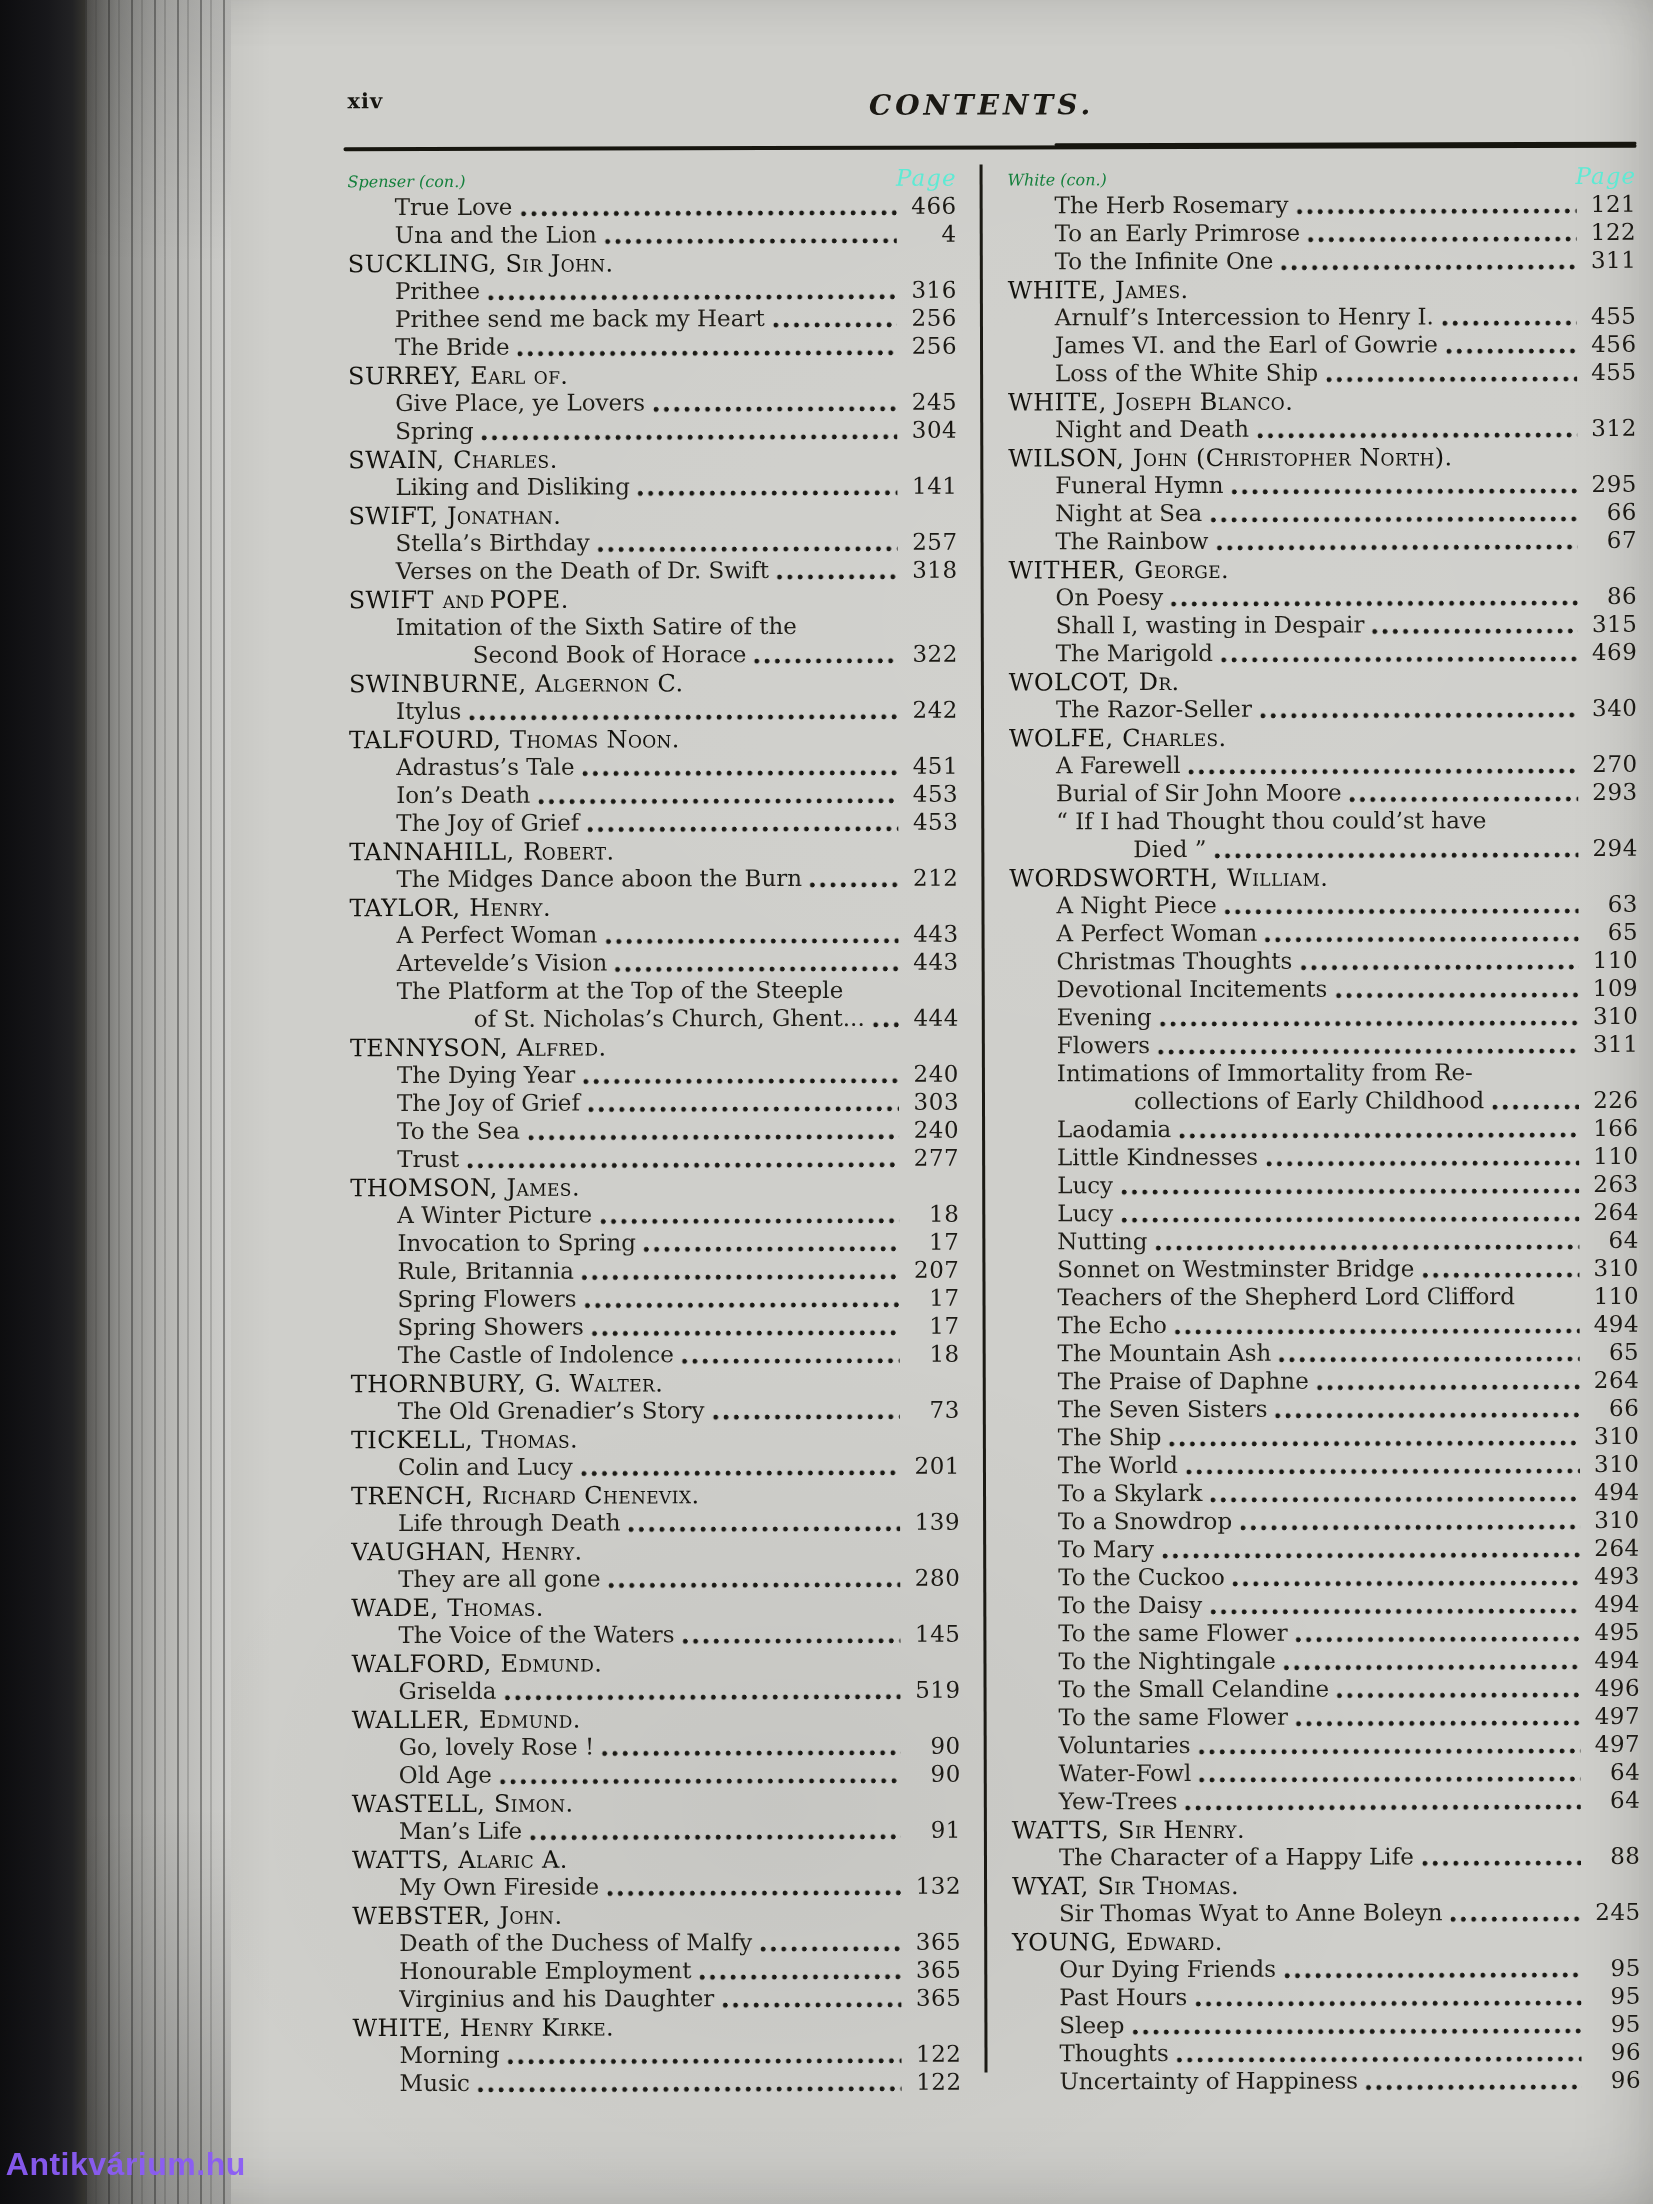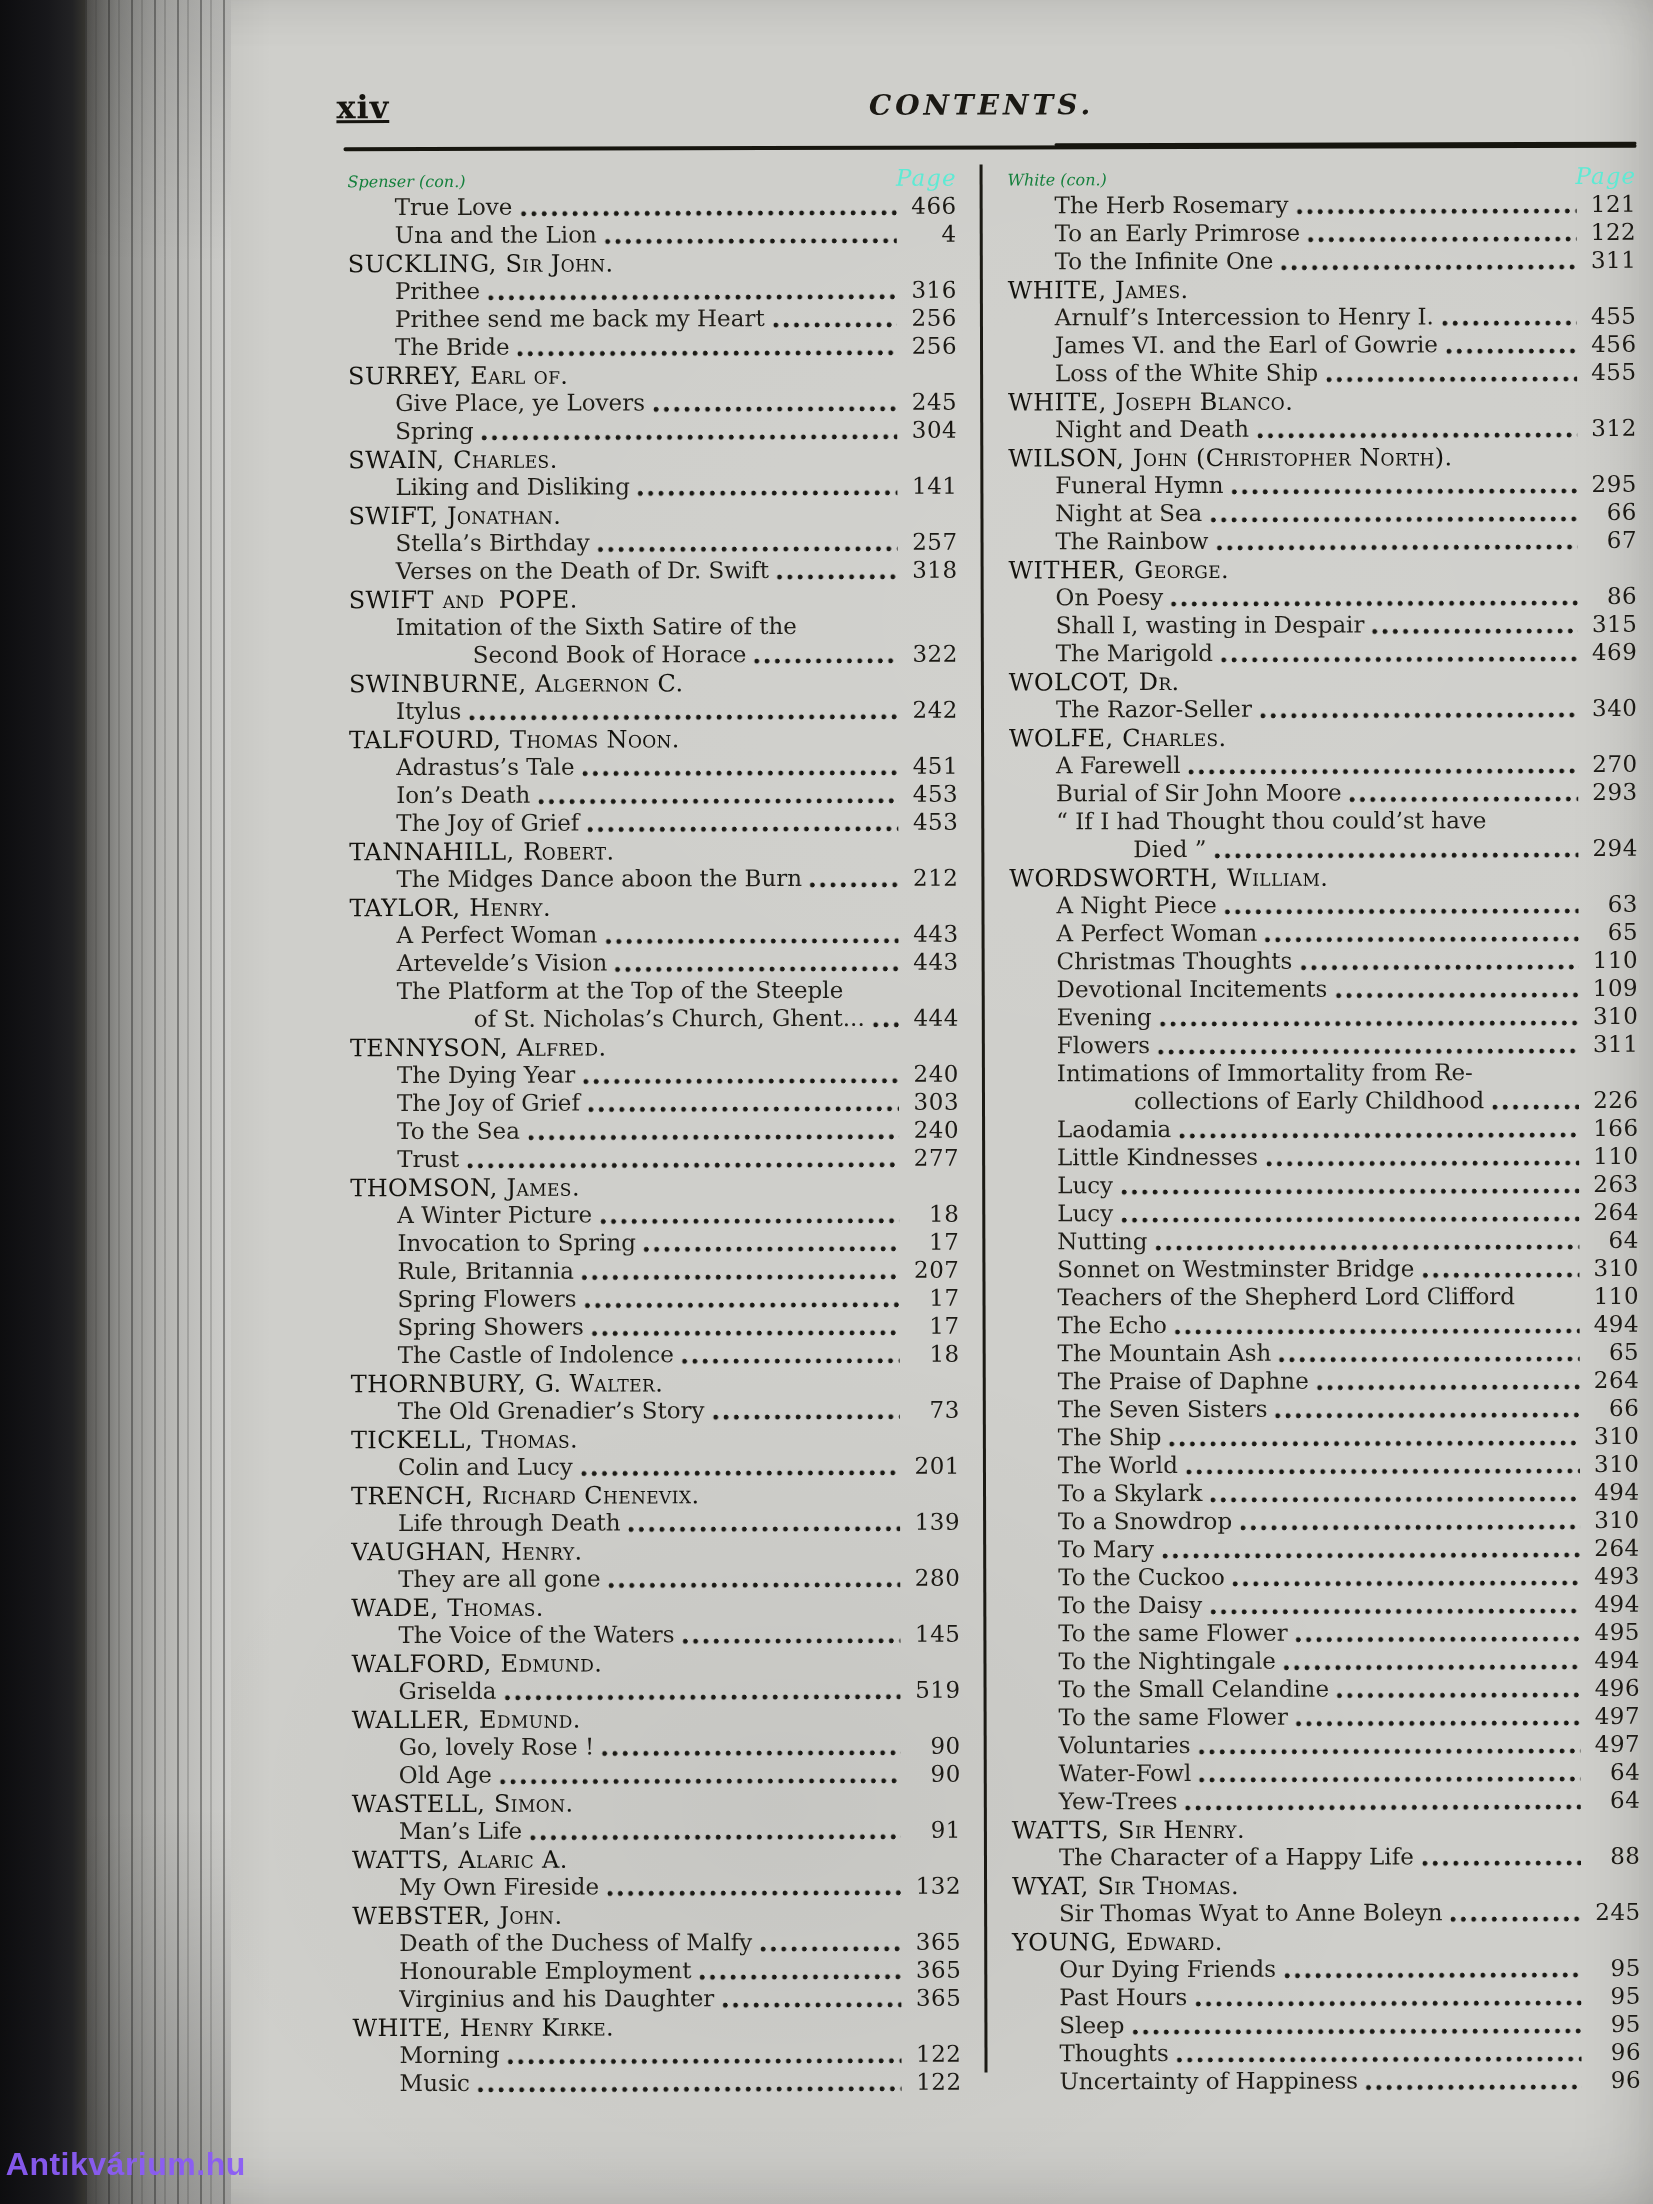--- a/index.html
+++ b/index.html
@@ -44,22 +44,22 @@
   }
 
   .content{
     position:absolute;left:241px;top:0;right:9.7px;bottom:0;z-index:3;
     color:#1e1c17;
     transform:rotate(-0.15deg);transform-origin:40% 50%;
   }
 
   .page-header{position:absolute;top:87px;left:0;right:0;height:43px;}
   .folio{
-    position:absolute;left:98px;top:0;
-    font-weight:700;font-size:32px;letter-spacing:1px;color:#161510;text-decoration:underline;
+    position:absolute;left:109px;top:0;
+    font-weight:700;font-size:21px;letter-spacing:1px;color:#161510;
   }
   .running-title{
     position:absolute;left:0;right:0;top:1.9px;text-align:center;text-indent:83px;
     font-style:italic;font-weight:600;font-size:28px;letter-spacing:3.9px;color:#1b1914;
   }
   .header-rule{
     position:absolute;top:146px;left:105px;right:5.8px;height:3.9px;
     background:#17160f;border-radius:1.9px;
   }
   .header-rule::after{
@@ -74,21 +74,21 @@
 
   .row{display:flex;align-items:baseline;height:28px;white-space:nowrap;}
   .head-row{font-style:italic;}
   .col-head-left{font-size:16px;color:#15803d;}
   .col-head-right{font-size:23px;color:#5eead4;letter-spacing:1px;}
   .spacer{flex:1;}
 
   .author-row{font-size:24px;letter-spacing:0.4px;color:#14130e;}
   .a-main{font-weight:500;}
   .a-sub{font-variant:small-caps;margin-left:8.7px;font-weight:500;text-align:center;}
-  .a-main2{margin-left:14px;font-weight:500;}
+  .a-main2{margin-left:5px;font-weight:500;}
 
   .title-row{font-size:23px;}
   .t-text{margin-left:47px;flex:none;color:#201e18;}
   .cont .t-text{margin-left:124px;}
   .wrap-row{font-size:23px;}
   .wrap-row .t-text{margin-left:47px;}
 
   .leader{
     flex:1;min-width:11.6px;height:5.8px;align-self:flex-end;
     margin:0 7.8px 4.9px 6.8px;

